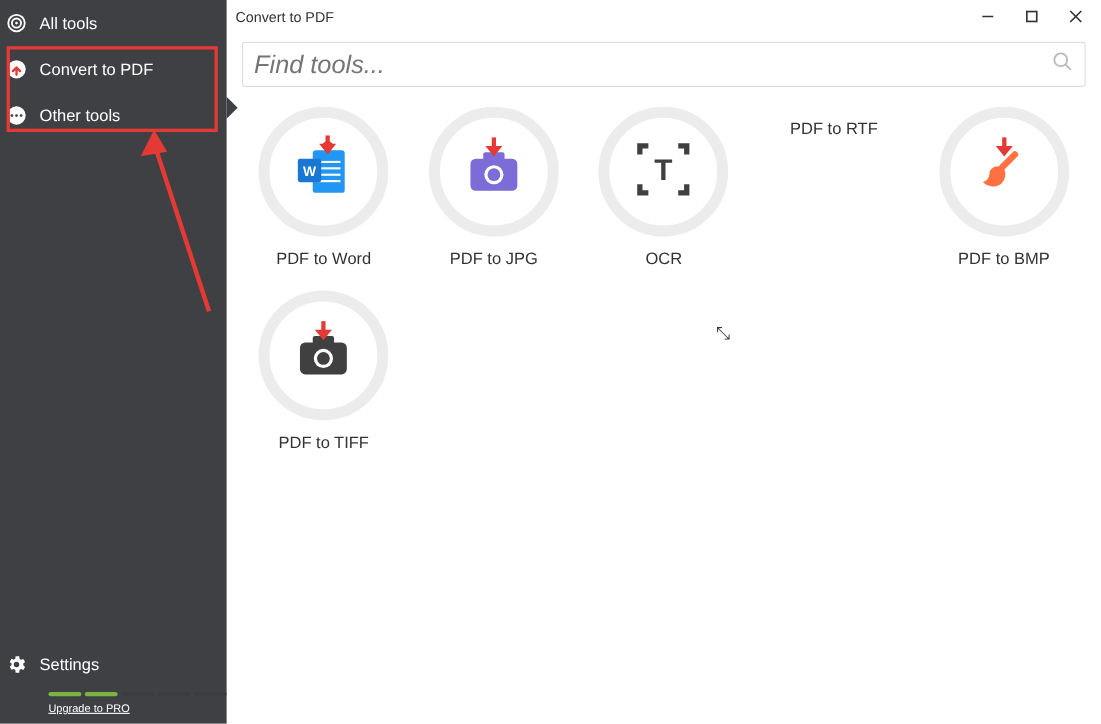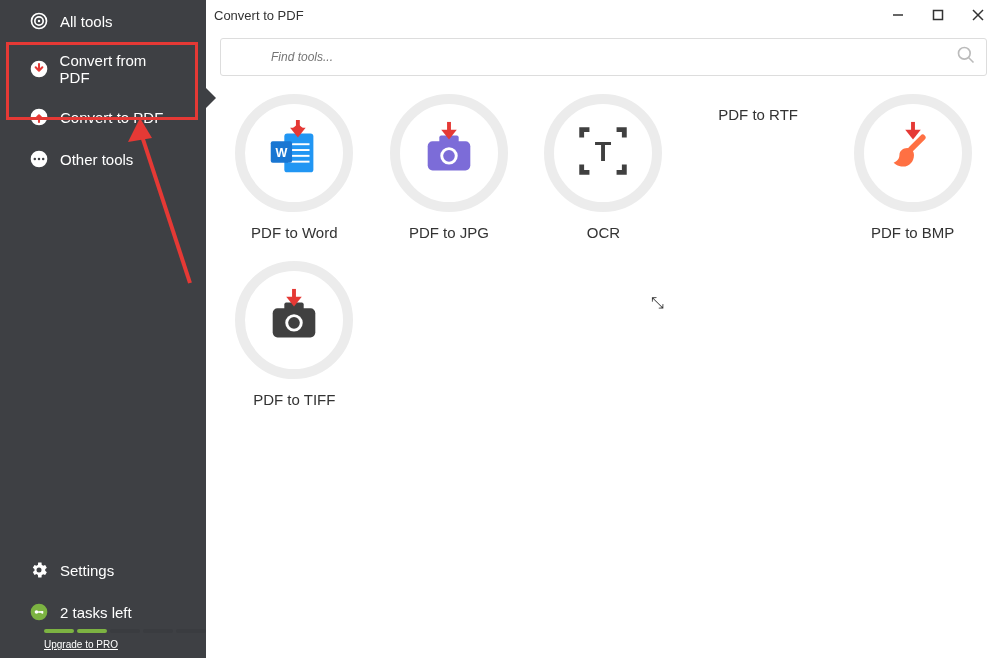--- a/index.html
+++ b/index.html
@@ -17,21 +17,21 @@
   color: #fff;
   display: flex;
   flex-direction: column;
   position: relative;
 }
 .sidebar-top { flex: 1; }
 .sidebar-item {
   display: flex;
   align-items: center;
   gap: 10px;
-  padding: 10px 28px;
+  padding: 10px 4px;
   font-size: 15px;
   cursor: pointer;
   position: relative;
 }
 .sidebar-item .icon {
   width: 22px;
   height: 22px;
   display: flex;
   align-items: center;
   justify-content: center;
@@ -112,24 +112,23 @@
   display: flex;
   align-items: center;
   border: 1px solid #ddd;
   border-radius: 3px;
   padding: 6px 10px;
 }
 .search-box input {
   flex: 1;
   border: none;
   outline: none;
-  font-size: 12px;
+  font-size: 23px;
   font-style: italic;
   color: #ef4444;
-  margin-left: 40px;
 }
 .search-box .si { color: #bbb; }
 .tools-grid {
   padding: 14px 14px;
   display: grid;
   grid-template-columns: repeat(5, 1fr);
   gap: 20px 6px;
 }
 .tool {
   display: flex;
@@ -175,29 +174,20 @@
             <circle cx="12" cy="12" r="5" fill="none" stroke="#fff" stroke-width="2"></circle>
             <circle cx="12" cy="12" r="1.5" fill="#fff"></circle>
           </svg>
       </span>
       <span>All tools</span>
     </div>
     <div class="sidebar-item">
       <span class="icon">
         <svg width="20" height="20" viewBox="0 0 24 24">
             <circle cx="12" cy="12" r="10" fill="#fff"></circle>
-            <path d="M12 6v8m0 0l-4-4m4 4l4-4" stroke="#e53935" stroke-width="2.5" fill="none" stroke-linecap="round" stroke-linejoin="round"></path>
-          </svg>
-      </span>
-      <span>Convert from PDF</span>
-    </div>
-    <div class="sidebar-item">
-      <span class="icon">
-        <svg width="20" height="20" viewBox="0 0 24 24">
-            <circle cx="12" cy="12" r="10" fill="#fff"></circle>
             <path d="M12 18v-8m0 0l-4 4m4-4l4 4" stroke="#e53935" stroke-width="2.5" fill="none" stroke-linecap="round" stroke-linejoin="round"></path>
           </svg>
       </span>
       <span>Convert to PDF</span>
     </div>
     <div class="sidebar-item">
       <span class="icon">
         <svg width="20" height="20" viewBox="0 0 24 24">
             <circle cx="12" cy="12" r="10" fill="#fff"></circle>
             <circle cx="7" cy="12" r="1.5" fill="#3e4044"></circle>
@@ -210,31 +200,20 @@
   </div>
 
   <div class="sidebar-bottom">
     <div class="sidebar-item">
       <span class="icon">
         <svg width="20" height="20" viewBox="0 0 24 24">
             <path fill="#fff" d="M19.4 13a7.5 7.5 0 000-2l2-1.6-2-3.4-2.4 1a7.4 7.4 0 00-1.7-1L15 3h-4l-.3 2.9a7.4 7.4 0 00-1.7 1l-2.4-1-2 3.4 2 1.6a7.5 7.5 0 000 2l-2 1.6 2 3.4 2.4-1a7.4 7.4 0 001.7 1L11 21h4l.3-2.9a7.4 7.4 0 001.7-1l2.4 1 2-3.4zM12 15a3 3 0 110-6 3 3 0 010 6z"></path>
           </svg>
       </span>
       <span>Settings</span>
-    </div>
-    <div class="sidebar-item" style="padding-bottom:2px;">
-      <span class="icon">
-        <svg width="20" height="20" viewBox="0 0 24 24">
-            <circle cx="12" cy="12" r="10" fill="#7cb342"></circle>
-            <circle cx="9" cy="12" r="2.2" fill="#fff"></circle>
-            <rect x="11" y="11" width="6" height="2" fill="#fff"></rect>
-            <rect x="15" y="11" width="2" height="3" fill="#fff"></rect>
-          </svg>
-      </span>
-      <span>2 tasks left</span>
     </div>
     <div class="tasks-bar">
       <span class="filled"></span>
         <span class="filled"></span>
         <span></span>
         <span></span>
         <span></span>
     </div>
     <div class="upgrade">Upgrade to PRO</div>
   </div>

